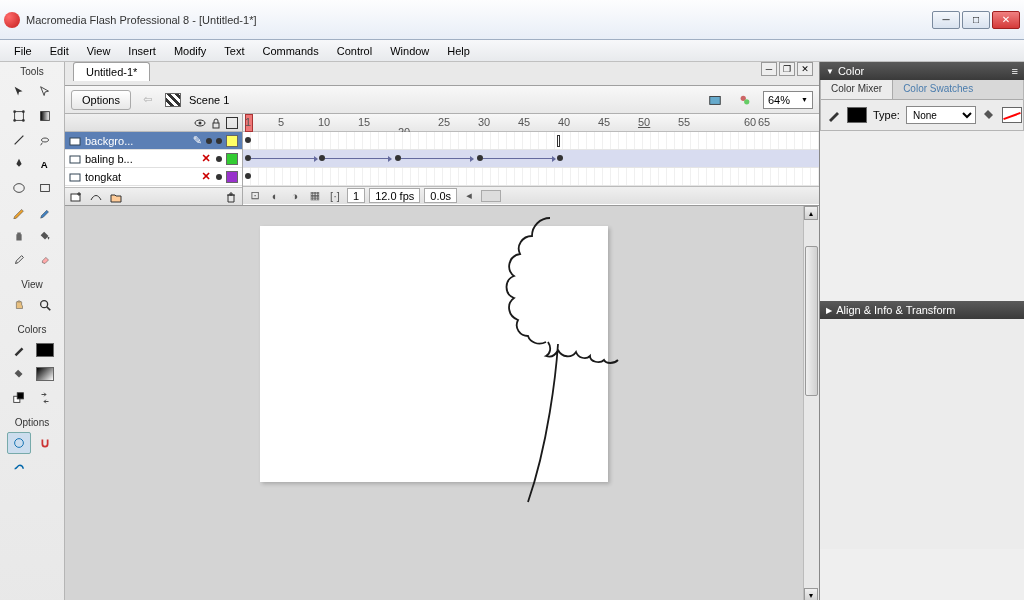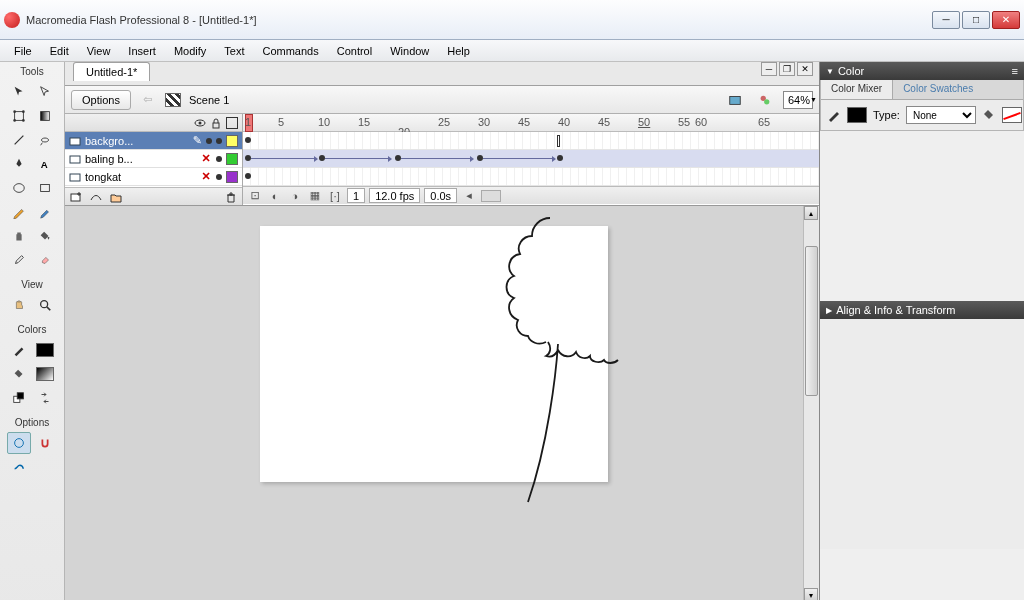--- a/index.html
+++ b/index.html
@@ -38,21 +38,21 @@
 .doc-tab-controls { margin-left: auto; display: flex; gap: 2px; padding-right: 6px; }
 .doc-tab-controls .tbtn { width: 16px; height: 14px; border: 1px solid #999; background: #eee; font-size: 9px; display: flex; align-items:center; justify-content:center; cursor:pointer; }
 
 
 .scene-bar { height: 28px; background: linear-gradient(#f8f8f8,#e8e8e8); border-bottom: 1px solid #b0b0b0; display: flex; align-items: center; padding: 0 6px; gap: 8px; }
 .timeline-btn { border: 1px solid #aaa; background: linear-gradient(#fff,#e8e8e8); padding: 3px 10px; border-radius: 3px; cursor: pointer; }
 .nav-arrow { width: 18px; height: 18px; display:flex; align-items:center; justify-content:center; color:#aaa; cursor:pointer;}
 .scene-icon { width: 16px; height: 14px; background: linear-gradient(45deg,#333 25%,#fff 25%,#fff 50%,#333 50%,#333 75%,#fff 75%); background-size: 8px 8px; border:1px solid #666;}
 .scene-name { font-weight: normal; }
 .scene-right { margin-left: auto; display: flex; align-items: center; gap: 6px; }
-.zoom-field { width: 30px; height: 18px; border: 1px solid #888; background: #fff; padding: 0 4px; display: flex; align-items: center; justify-content: space-between; font-size:10px;}
+.zoom-field { width: 50px; height: 18px; border: 1px solid #888; background: #fff; padding: 0 4px; display: flex; align-items: center; justify-content: space-between; font-size:10px;}
 
 
 .timeline { height: 92px; background: #f3f3f3; border-bottom: 1px solid #999; display: flex; }
 .layer-col { width: 178px; border-right: 1px solid #aaa; display: flex; flex-direction: column; background:#fff;}
 .layer-header { height: 18px; background: linear-gradient(#f0f0f0,#e0e0e0); border-bottom:1px solid #bbb; display:flex; align-items:center; justify-content:flex-end; padding-right:4px; gap:4px;}
 .layer-header .hico{width:12px;height:12px; position:relative;}
 .layer-row { height: 18px; display: flex; align-items: center; border-bottom: 1px solid #e0e0e0; padding: 0 4px; gap: 4px; font-size:10px; cursor:pointer;}
 .layer-row.selected { background: #5b7fb5; color:#fff; }
 .layer-name { flex:1; white-space:nowrap; overflow:hidden; text-overflow:ellipsis; }
 .layer-x { color:#c00; font-weight:bold; width:12px; text-align:center;}
@@ -401,21 +401,21 @@
           <span class="tick" style="left:75px;">10</span>
           <span class="tick" style="left:115px;">15</span>
           <span class="tick" style="left:155px;margin-top:10px;">20</span>
           <span class="tick" style="left:195px;">25</span>
           <span class="tick" style="left:235px;">30</span>
           <span class="tick" style="left:275px;">45</span>
           <span class="tick" style="left:315px;">40</span>
           <span class="tick" style="left:355px;">45</span>
           <span class="tick" style="left:395px;text-decoration:underline;">50</span>
           <span class="tick" style="left:435px;">55</span>
-          <span class="tick" style="left:452px;">60</span>
+          <span class="tick" style="left:501px;">60</span>
           <span class="tick" style="left:515px;">65</span>
         </div>
         <div class="frame-rows">
           <div class="frame-row">
             <div class="keyframe" style="left:2px;"></div>
             <div class="endcap" style="left:314px;"></div>
           </div>
           <div class="frame-row tweenbg">
             <div class="keyframe" style="left:2px;"></div>
             <div class="tween" style="left:8px; width:64px;"></div>

